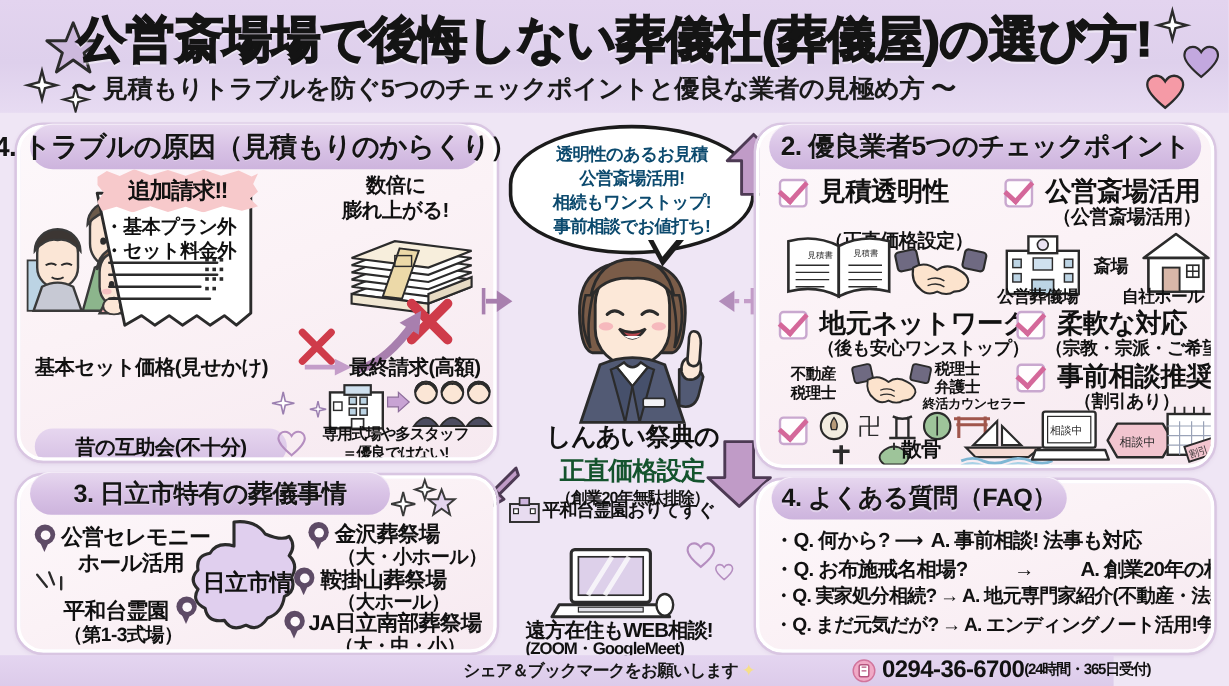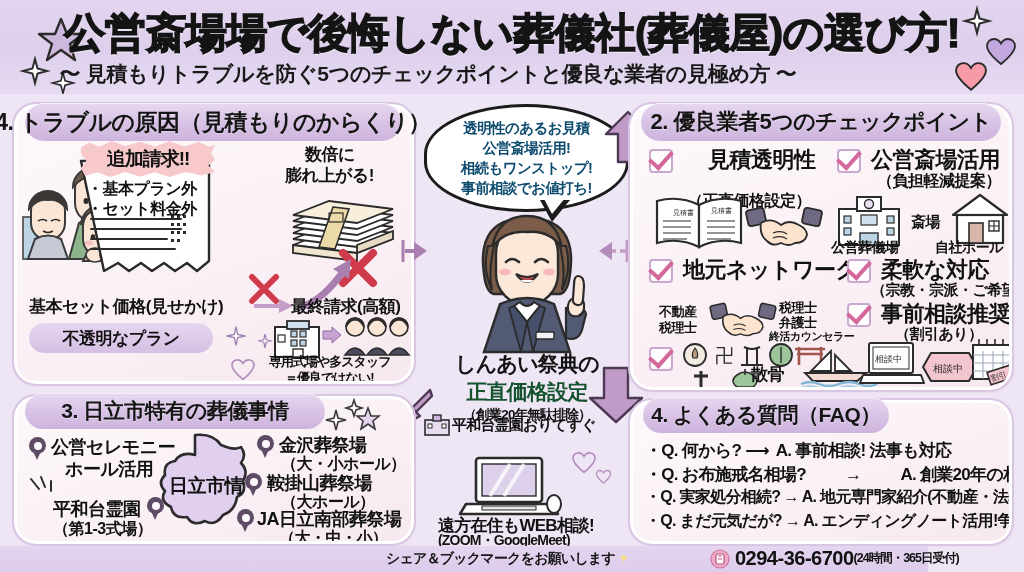--- a/index.html
+++ b/index.html
@@ -291,21 +291,21 @@
       <polygon points="54,2 52,22 36,12" fill="#a87fae"></polygon>
     </svg>
 
     <div class="lbl" style="left:12px;top:188px;font-size:17px;">基本セット価格(見せかけ)</div>
     <svg class="illu" style="left:236px;top:190px;" width="40" height="18" viewBox="0 0 40 18">
       <path d="M1 9 H28" stroke="#c49dc9" stroke-width="4"></path>
       <polygon points="40,9 26,2 26,16" fill="#c49dc9"></polygon>
     </svg>
     <div class="lbl" style="left:274px;top:188px;font-size:17px;">最終請求(高額)</div>
 
-    <div class="tag" style="left:12px;top:216px;width:184px;height:30px;font-size:17px;">不透明なプラン</div>
+    <div class="tag" style="left:12px;top:250px;width:210px;height:30px;font-size:17px;">昔の互助会(不十分)</div>
 
     <svg class="illu" style="left:208px;top:218px;" width="22" height="22" viewBox="0 0 26 26">
       <path d="M13 2 L15 11 L24 13 L15 15 L13 24 L11 15 L2 13 L11 11 Z" fill="#fff" stroke="#9b7fb0" stroke-width="1.6"></path>
     </svg>
     <svg class="illu" style="left:240px;top:226px;" width="16" height="16" viewBox="0 0 26 26">
       <path d="M13 2 L15 11 L24 13 L15 15 L13 24 L11 15 L2 13 L11 11 Z" fill="#fff" stroke="#9b7fb0" stroke-width="2"></path>
     </svg>
     <svg class="illu" style="left:214px;top:252px;" width="24" height="22" viewBox="0 0 30 28">
       <path d="M15 26 C4 17 1 11 1 8 C1 3.5 4.5 1 8 1 C11 1 13.5 3 15 5.5 C16.5 3 19 1 22 1 C25.5 1 29 3.5 29 8 C29 11 26 17 15 26 Z" fill="none" stroke="#b58ec0" stroke-width="2.2"></path>
     </svg>
@@ -426,26 +426,26 @@
 <svg class="illu" style="left:596px;top:470px;" width="15" height="14" viewBox="0 0 30 28">
   <path d="M15 26 C4 17 1 11 1 8 C1 3.5 4.5 1 8 1 C11 1 13.5 3 15 5.5 C16.5 3 19 1 22 1 C25.5 1 29 3.5 29 8 C29 11 26 17 15 26 Z" fill="none" stroke="#b58ec0" stroke-width="2.6"></path>
 </svg>
 <div class="lbl" style="left:438px;top:514px;font-size:17px;letter-spacing:-0.8px;text-align:right;">遠方在住もWEB相談!</div>
 <div class="lbl" style="left:438px;top:532px;font-size:14px;letter-spacing:-0.8px;">(ZOOM・GoogleMeet)</div>
 
 <div class="panel" id="panel2">
   <div class="panel-inner">
 
     <div class="chk" style="left:16px;top:42px;"></div>
-    <div class="lbl" style="left:50px;top:38px;font-size:22px;margin-left:25px;">見積透明性</div>
+    <div class="lbl" style="left:50px;top:38px;font-size:22px;">見積透明性</div>
     <div class="lbl" style="left:54px;top:64px;font-size:16px;margin-top:20px;">（正直価格設定）</div>
 
     <div class="chk" style="left:204px;top:42px;"></div>
     <div class="lbl" style="left:238px;top:38px;font-size:22px;">公営斎場活用</div>
-    <div class="lbl" style="left:244px;top:64px;font-size:16px;">（負担軽減提案）</div>
+    <div class="lbl" style="left:244px;top:64px;font-size:16px;">（公営斎場活用）</div>
 
     <svg class="illu" style="left:20px;top:88px;" width="92" height="58" viewBox="0 0 92 58">
       <path d="M46 10 q-20 -10 -42 -4 v42 q22 -6 42 4 z" fill="#ffffff" stroke="#2b2b2b" stroke-width="2.2"></path>
       <path d="M46 10 q20 -10 42 -4 v42 q-22 -6 -42 4 z" fill="#ffffff" stroke="#2b2b2b" stroke-width="2.2"></path>
       <g stroke="#2b2b2b" stroke-width="1.2">
         <path d="M10 26 h28 M10 32 h28 M10 38 h28 M10 44 h24"></path>
         <path d="M54 26 h28 M54 32 h28 M54 38 h28 M54 44 h24"></path>
       </g>
       <text x="20" y="20" font-size="7" fill="#2b2b2b" font-family="DejaVu Sans, sans-serif">見積書</text>
       <text x="58" y="18" font-size="7" fill="#2b2b2b" font-family="DejaVu Sans, sans-serif">見積書</text>
@@ -479,20 +479,21 @@
       <rect x="6" y="22" width="46" height="28" fill="#ffffff" stroke="#2b2b2b" stroke-width="2.2"></rect>
       <rect x="18" y="30" width="14" height="20" fill="#d8b7a8" stroke="#2b2b2b" stroke-width="1.6"></rect>
       <rect x="38" y="28" width="10" height="10" fill="none" stroke="#2b2b2b" stroke-width="1.4"></rect>
       <path d="M43 28 V38 M38 33 H48" stroke="#2b2b2b" stroke-width="1.2"></path>
     </svg>
     <div class="lbl" style="left:198px;top:132px;font-size:14px;">公営葬儀場</div>
     <div class="lbl" style="left:302px;top:132px;font-size:14px;">自社ホール</div>
 
     <div class="chk" style="left:16px;top:152px;"></div>
     <div class="lbl" style="left:50px;top:148px;font-size:22px;">地元ネットワーク</div>
+    <div class="lbl" style="left:48px;top:174px;font-size:15px;">（後も安心ワンストップ）</div>
 
     <div class="chk" style="left:214px;top:152px;"></div>
     <div class="lbl" style="left:248px;top:148px;font-size:22px;">柔軟な対応</div>
     <div class="lbl" style="left:238px;top:174px;font-size:15px;">（宗教・宗派・ご希望）</div>
 
     <div class="lbl" style="left:26px;top:196px;font-size:13px;">不動産</div>
     <div class="lbl" style="left:26px;top:212px;font-size:13px;">税理士</div>
     <svg class="illu" style="left:78px;top:192px;" width="64" height="42" viewBox="0 0 74 48">
       <rect x="0" y="6" width="18" height="16" rx="3" fill="#6f6a82" stroke="#2b2b2b" stroke-width="1.8" transform="rotate(-12 9 14)"></rect>
       <rect x="56" y="6" width="18" height="16" rx="3" fill="#6f6a82" stroke="#2b2b2b" stroke-width="1.8" transform="rotate(12 65 14)"></rect>

